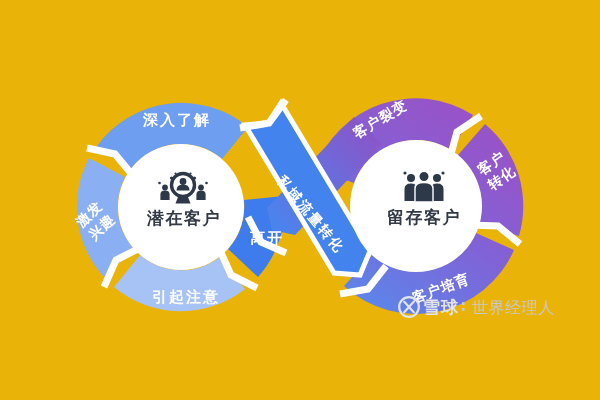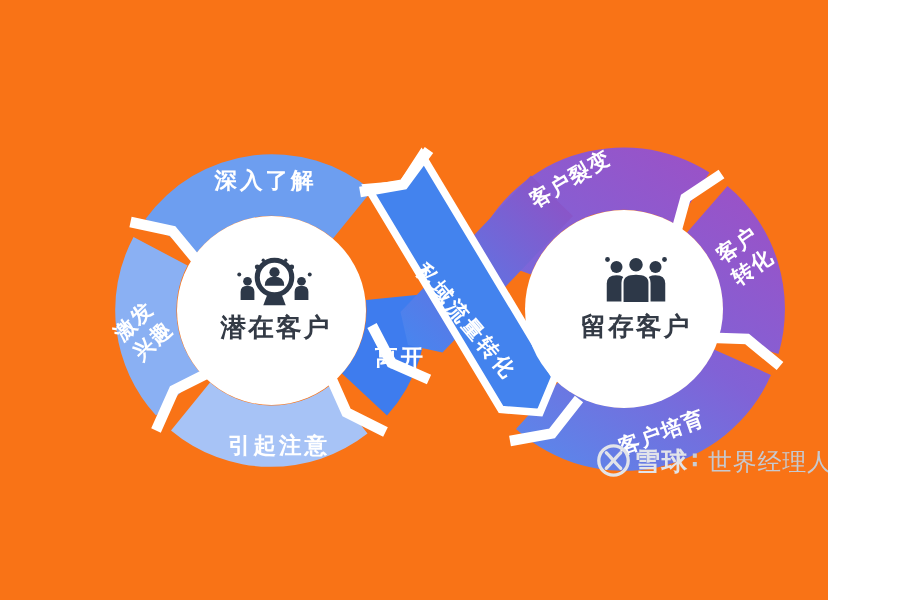--- a/index.html
+++ b/index.html
@@ -1,17 +1,17 @@
 <!DOCTYPE html>
 <html><head>
 <meta charset="utf-8">
 <style>
   html,body{margin:0;padding:0;background:#ffffff;}
   .stage{
-    width:552px;height:400px;position:relative;background:#f97316;overflow:hidden;
+    width:600px;height:400px;position:relative;background:#eab308;overflow:hidden;
     font-family:"DejaVu Sans", sans-serif;
   }
   svg text{font-family:"DejaVu Sans", sans-serif;}
   .seg-label{fill:#ffffff;font-size:15px;font-weight:600;letter-spacing:2px;}
   .seg-label-sm{fill:#ffffff;font-size:14px;font-weight:600;letter-spacing:1px;}
   .bridge-label{fill:#ffffff;font-size:14px;font-weight:700;letter-spacing:2px;}
   .center-label{fill:#333a45;font-size:17px;font-weight:700;letter-spacing:1.5px;}
   .wm-brand{fill:#e2e4e9;font-size:17px;font-weight:600;letter-spacing:1px;}
   .wm-sep{fill:#c9ccd3;font-size:15px;font-weight:600;}
   .wm-suffix{fill:#c6c9d0;font-size:16px;letter-spacing:0.5px;}

